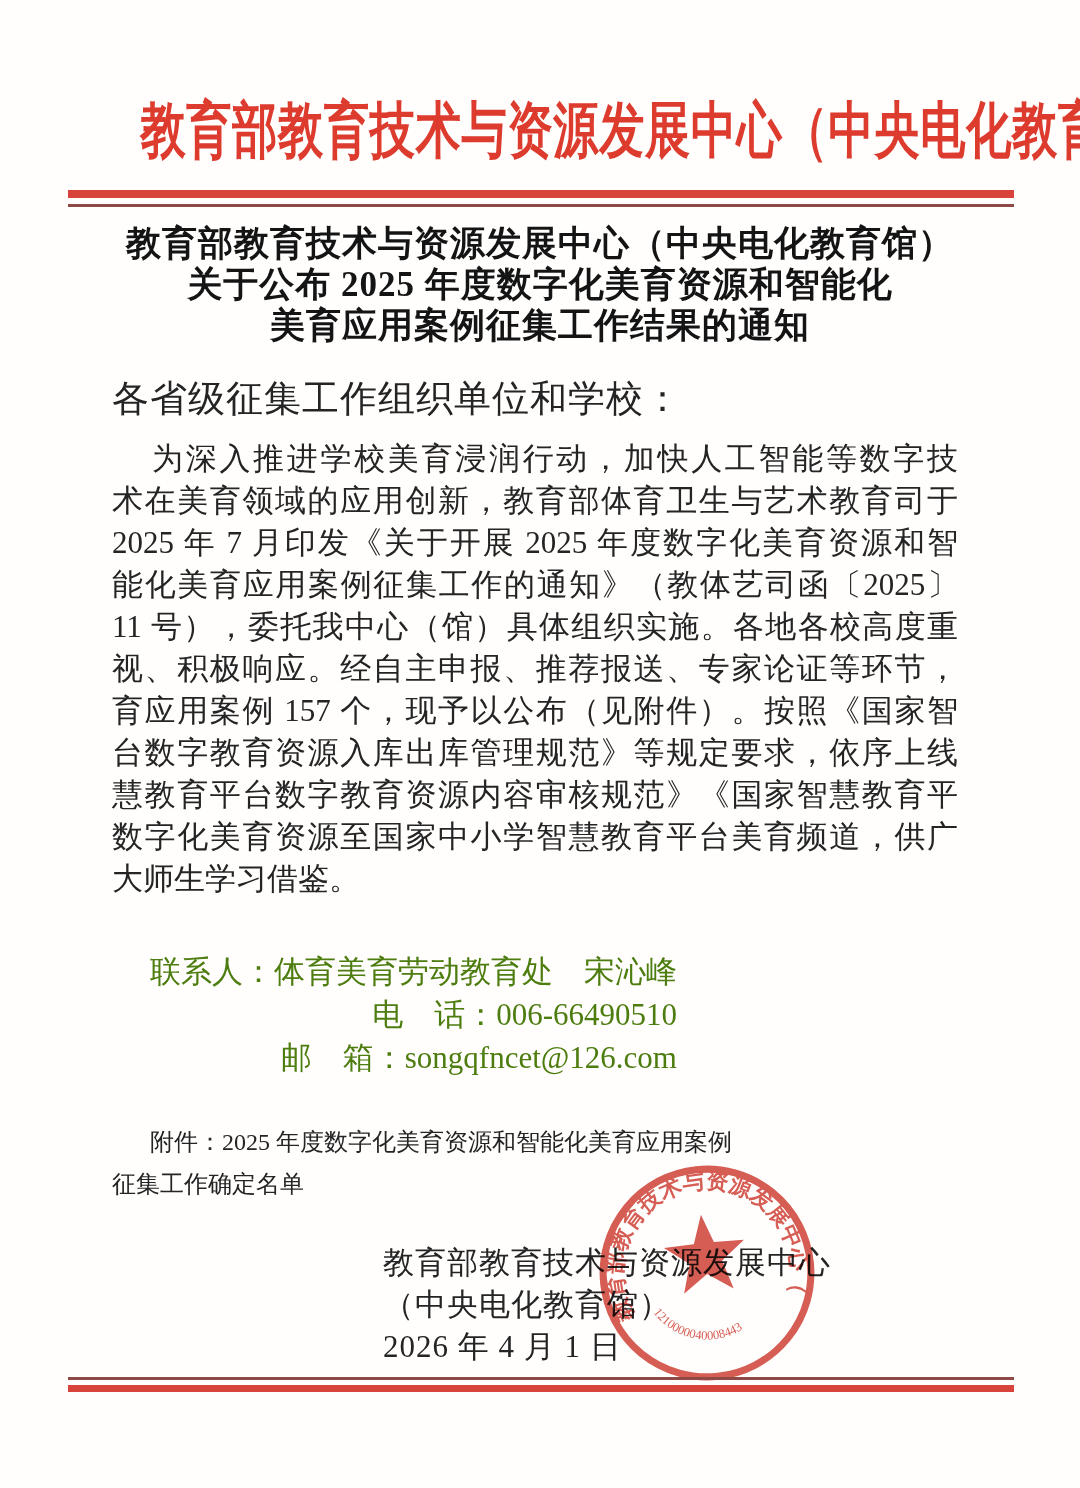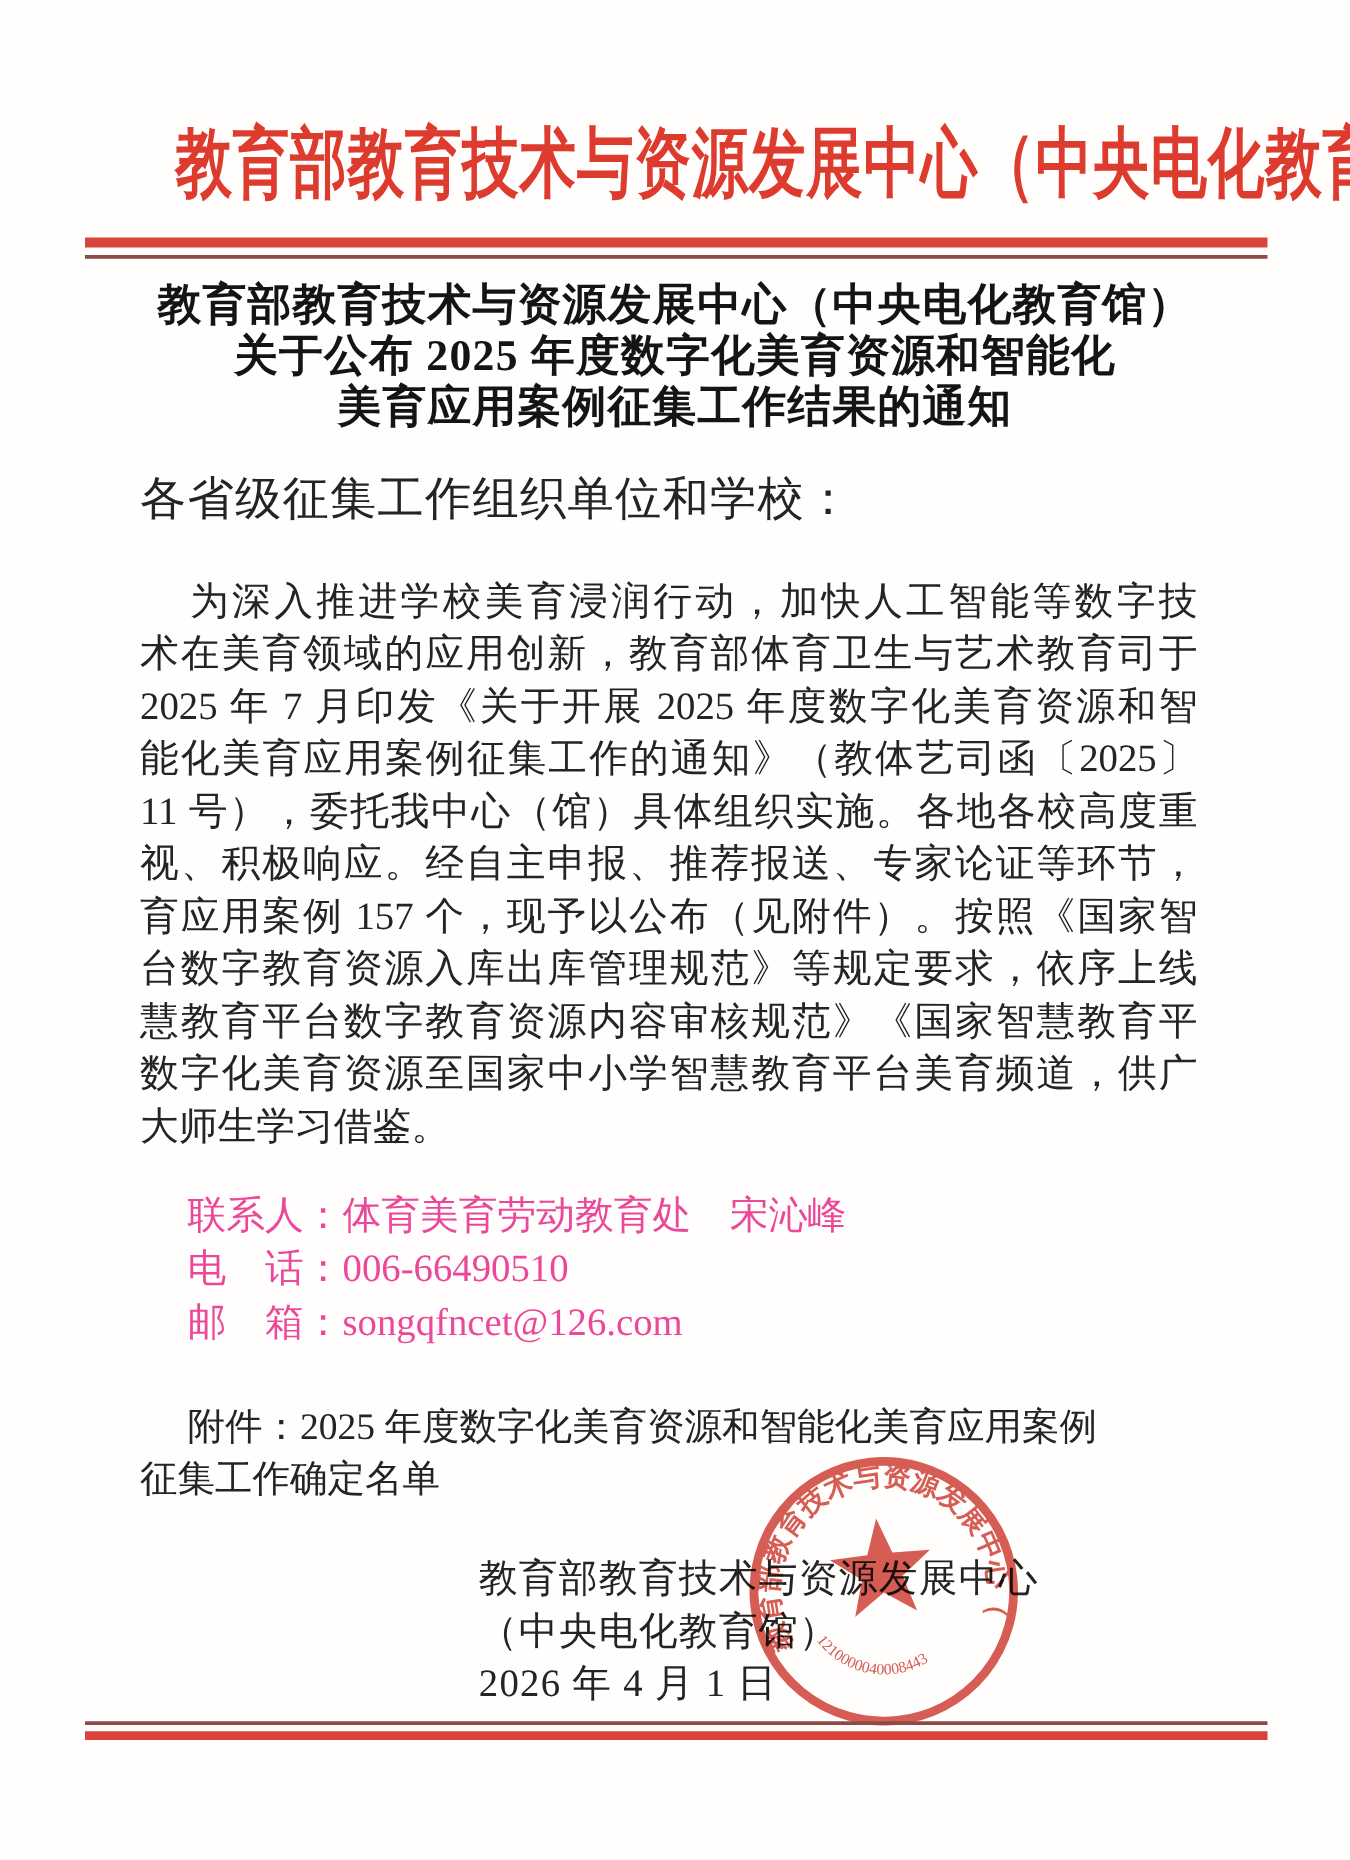--- a/index.html
+++ b/index.html
@@ -33,33 +33,33 @@
     position:absolute;top:223px;left:0;width:100%;
     text-align:center;font-weight:bold;color:#141414;
     font-size:35px;line-height:41px;letter-spacing:1px;
   }
   
   .salutation{
     position:absolute;top:374px;left:112px;
     font-size:37px;color:#242424;letter-spacing:1px;
   }
   .paragraph{
-    position:absolute;top:460px;left:112px;width:846px;
+    position:absolute;top:438px;left:112px;width:846px;
     font-size:31px;line-height:42px;color:#242424;
   }
   .body-line{text-align:justify;text-align-last:justify;text-justify:inter-character;}
   .body-line:first-child{padding-left:40px;}
   .body-line:last-child{text-align:right;text-align-last:left;}
   .contacts{
     position:absolute;top:950px;left:150px;
-    font-size:31px;line-height:43px;color:#ec4899;
+    font-size:31px;line-height:43px;color:#4d7c0f;text-align:right;
   }
   .attachment{
     position:absolute;top:1121px;left:112px;width:846px;
-    font-size:30px;line-height:42px;color:#242424;
+    font-size:24px;line-height:42px;color:#242424;
   }
   .attach-line:first-child{padding-left:38px;}
   
   .signature{
     position:absolute;top:1242px;left:383px;width:600px;
     font-size:31px;line-height:42px;color:#242424;
     letter-spacing:1px;
   }
   
   .seal{

